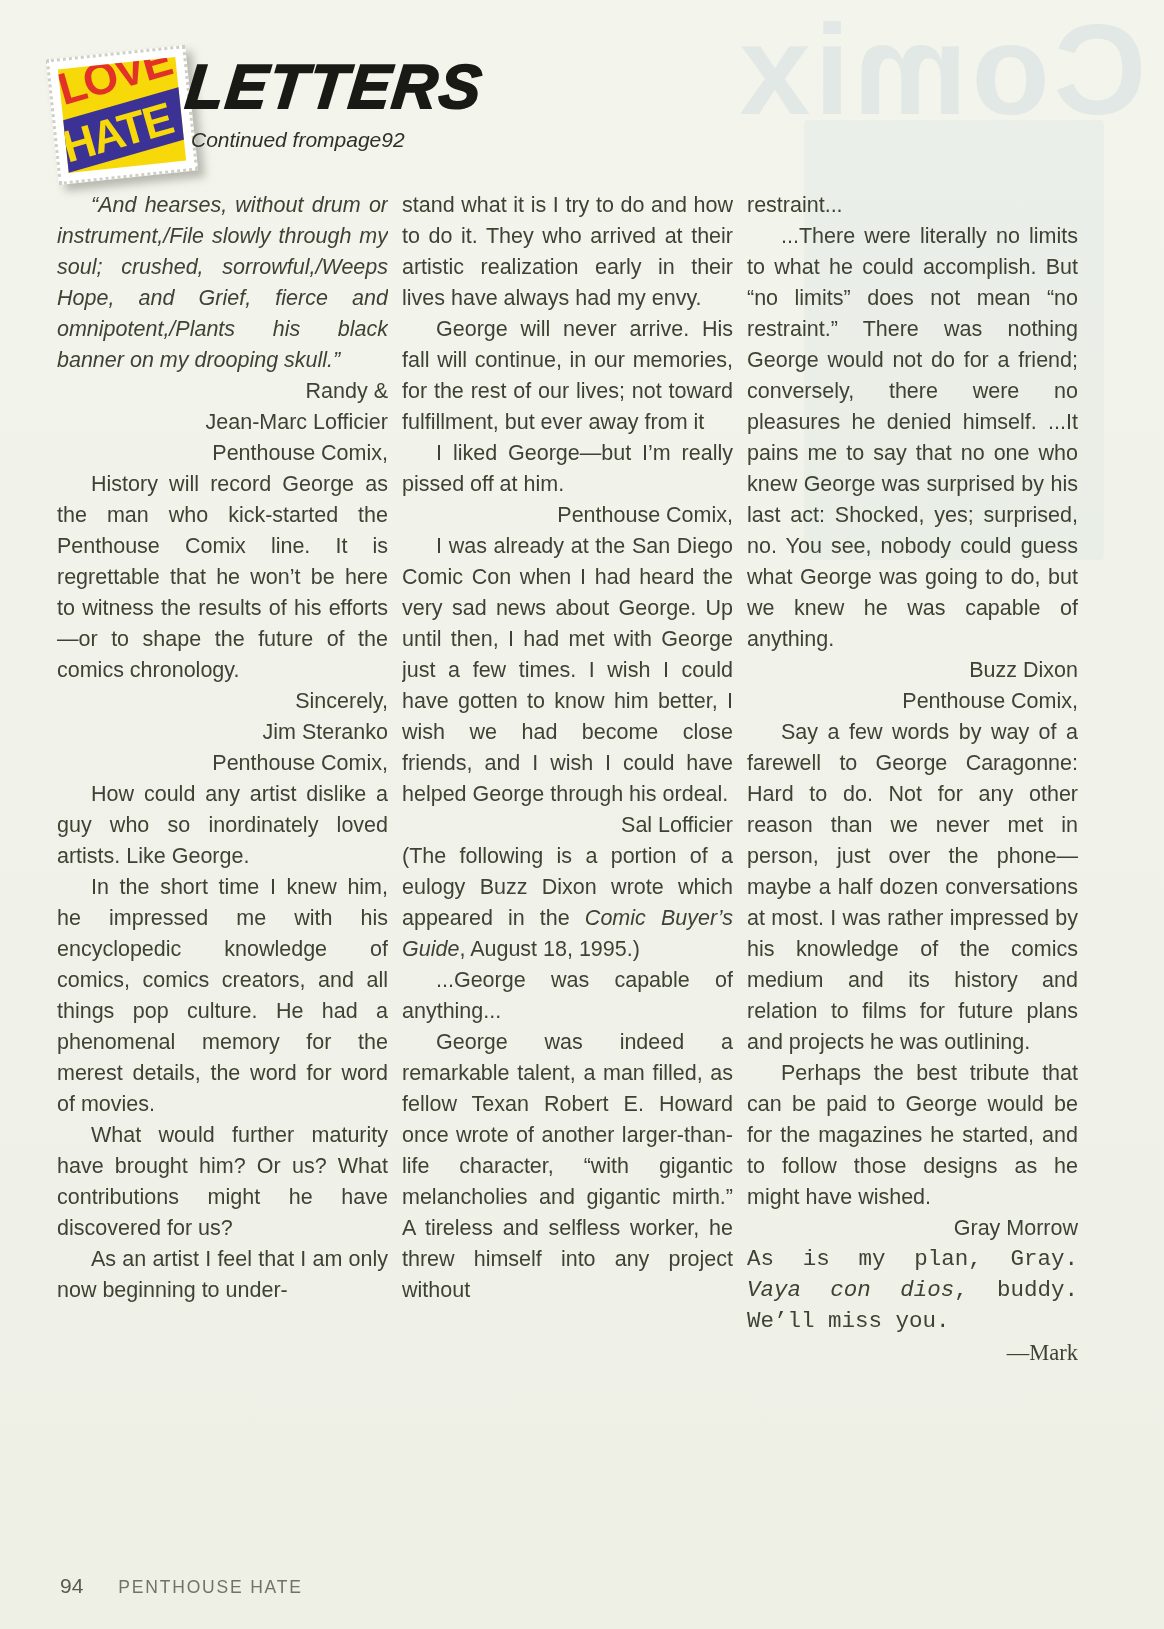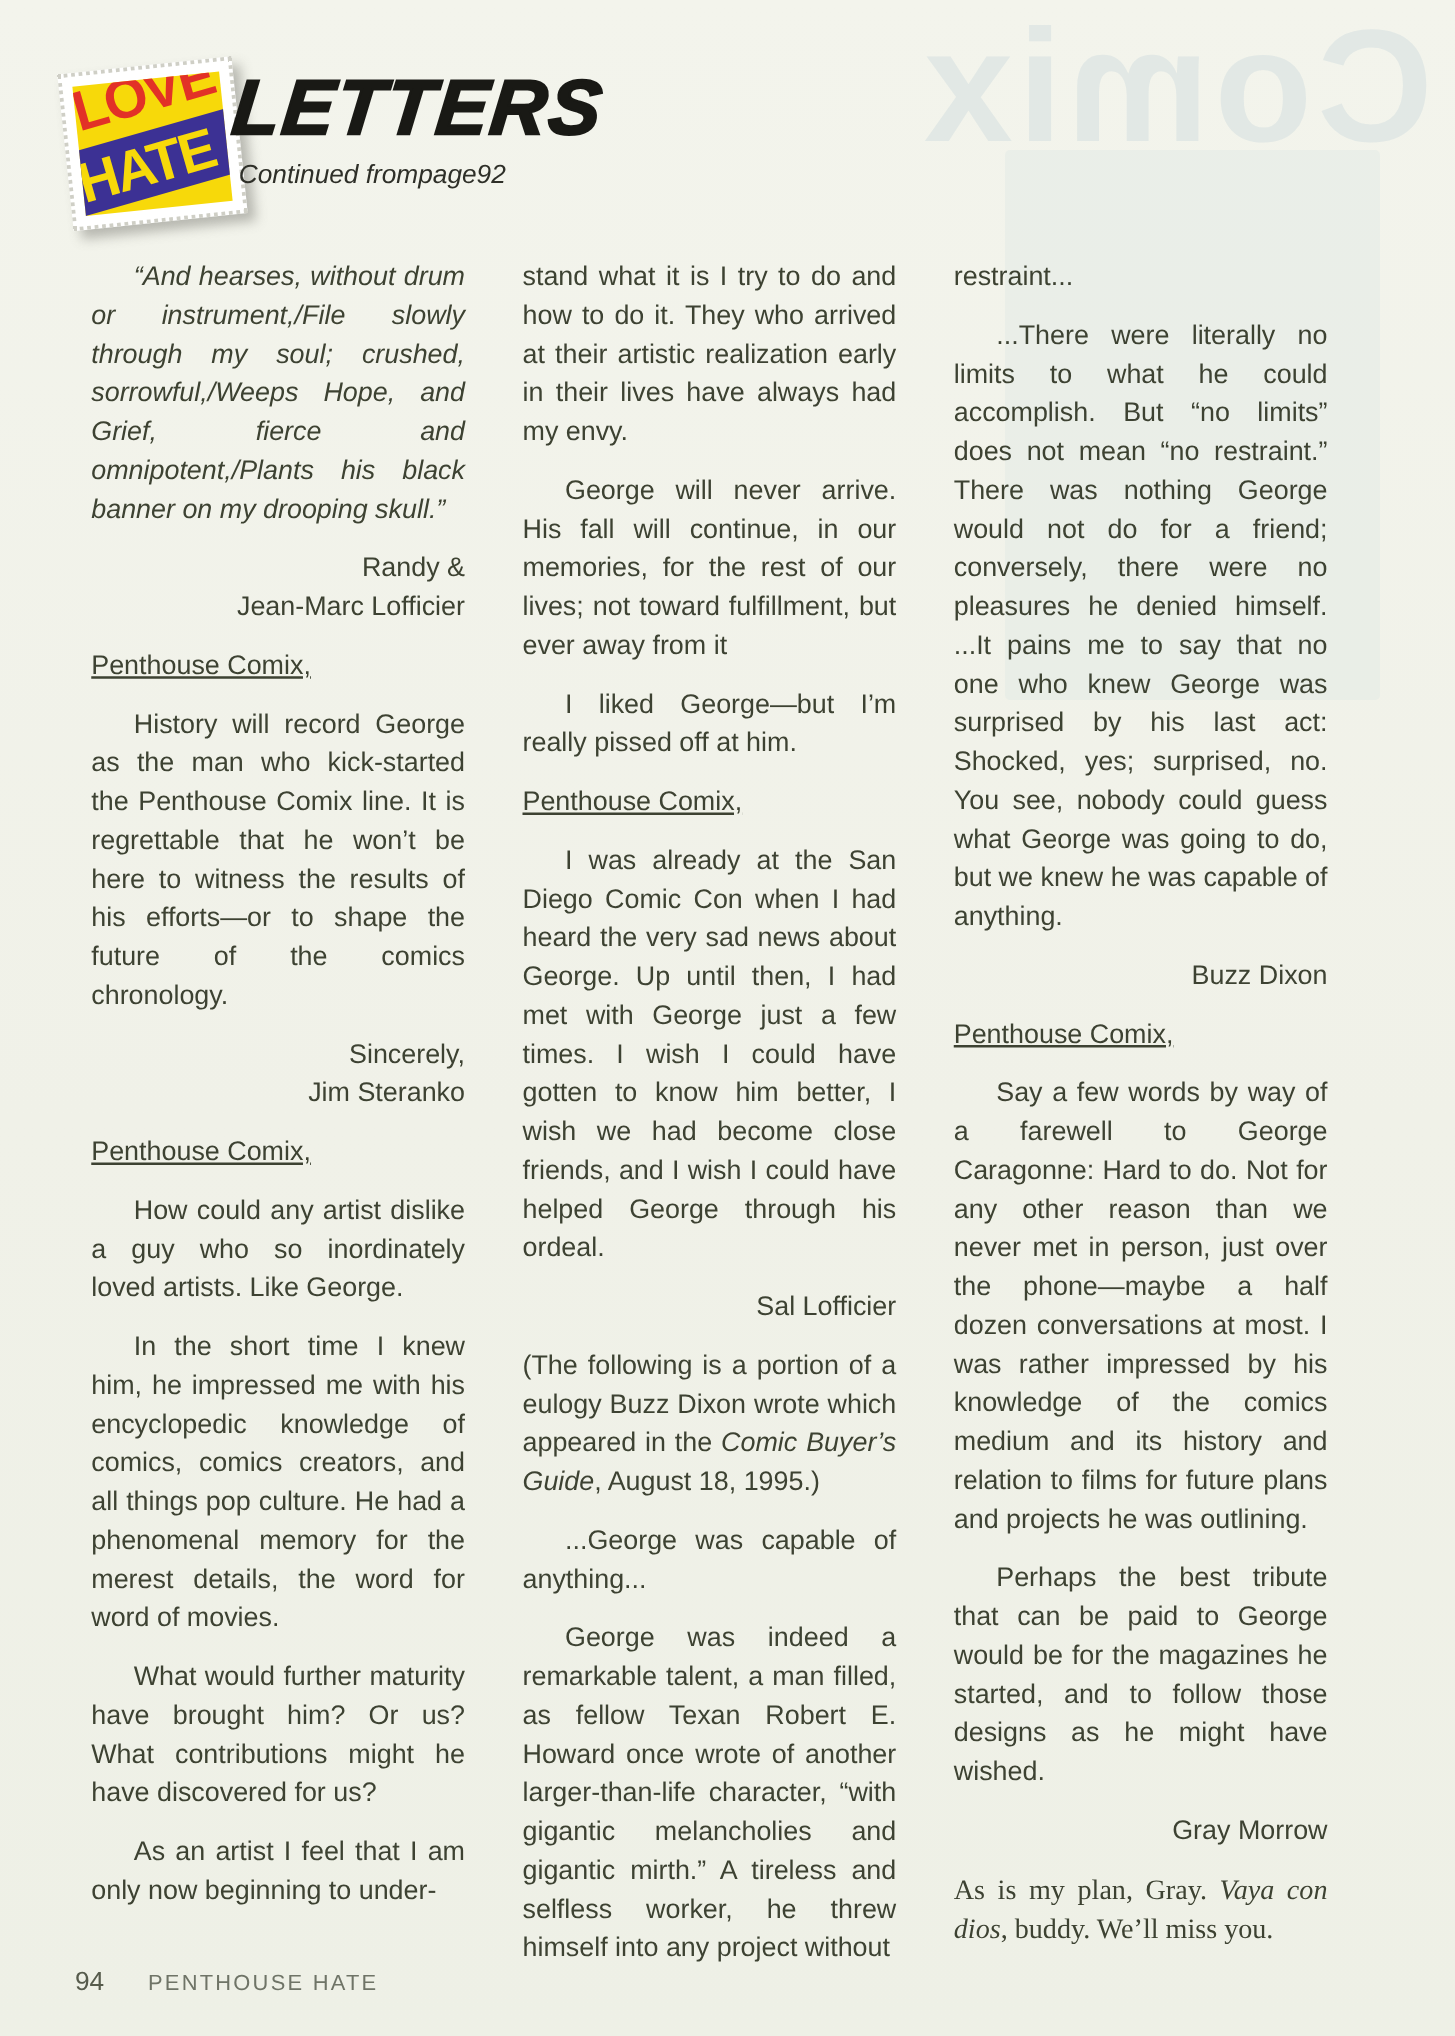--- a/index.html
+++ b/index.html
@@ -63,28 +63,28 @@
   
   .columns {
     position:absolute; left:57px; top:190px;
     display:flex; gap:14px;
   }
   .col {
     width:331px; height:1385px; overflow:hidden;
     font-size:21.5px; line-height:31px; color:#3d4232;
     text-align:justify;
   }
-  .col p { margin:16px; }
+  .col p { margin:0; }
   .quote       { font-style:italic; text-indent:34px; }
   .body        { text-indent:34px; }
   .cont        { text-indent:0; }
-  .salutation  { text-indent:0; text-align:left;text-decoration:underline; }
+  .salutation  { text-indent:0; text-align:right; }
   .signature   { text-align:right; white-space:pre-line; }
   .gap         { margin-top:52px; }
-  .editor      { font-family:Liberation Serif, serif; font-size:22.5px; text-indent:0; }
+  .editor      { font-family:Liberation Mono, monospace; font-size:22.5px; text-indent:0; }
   .editor-sig  { font-family:"Liberation Serif", serif; font-size:22.5px; text-align:right; }
   
   .footer {
     position:absolute; left:60px; top:1574px;
     display:flex; align-items:baseline; gap:35px;
   }
   .page-num { font-size:21px; color:#565b4c; }
   .mag-name { font-size:17.5px; letter-spacing:1.8px; color:#6f7467; }
 </style>
 </head>

